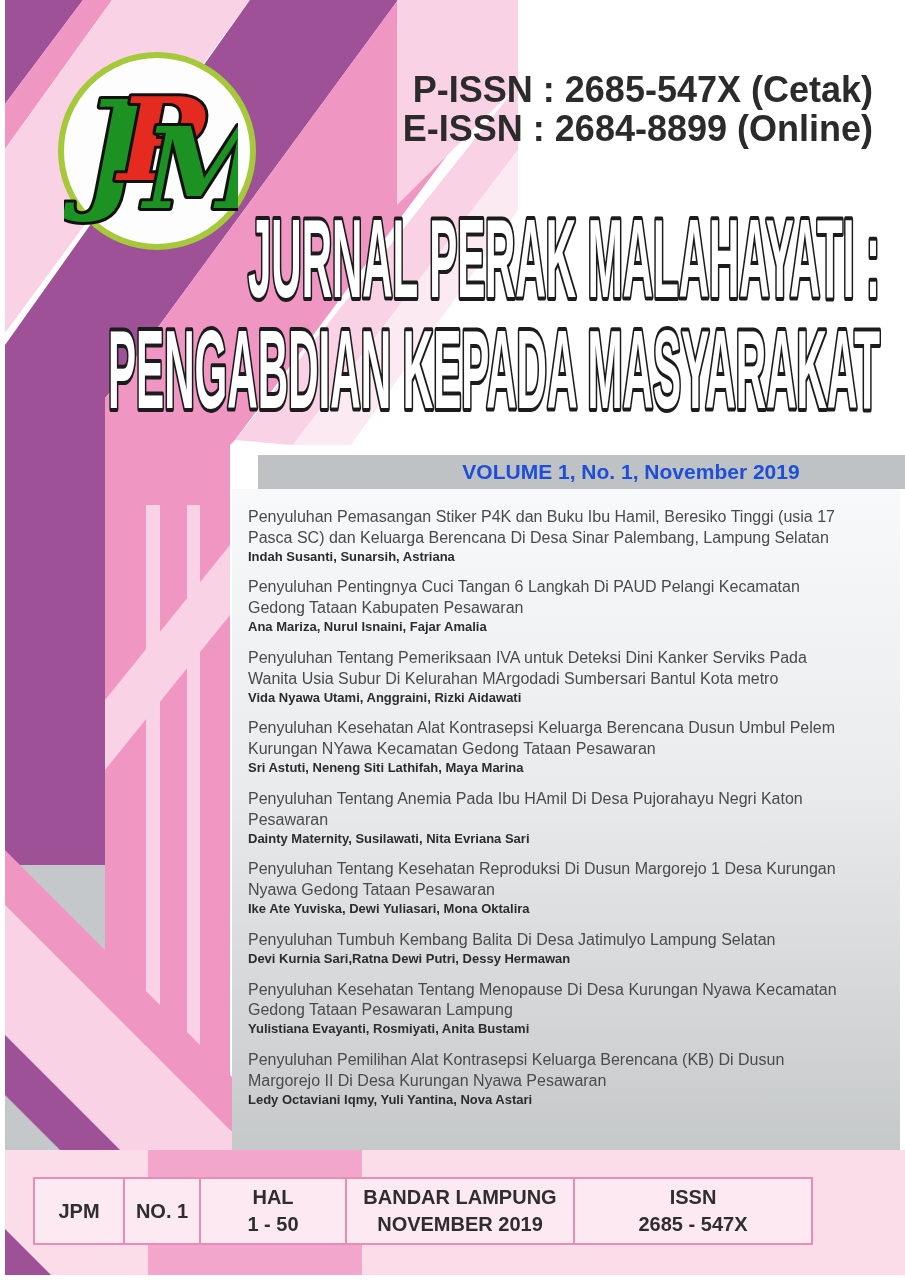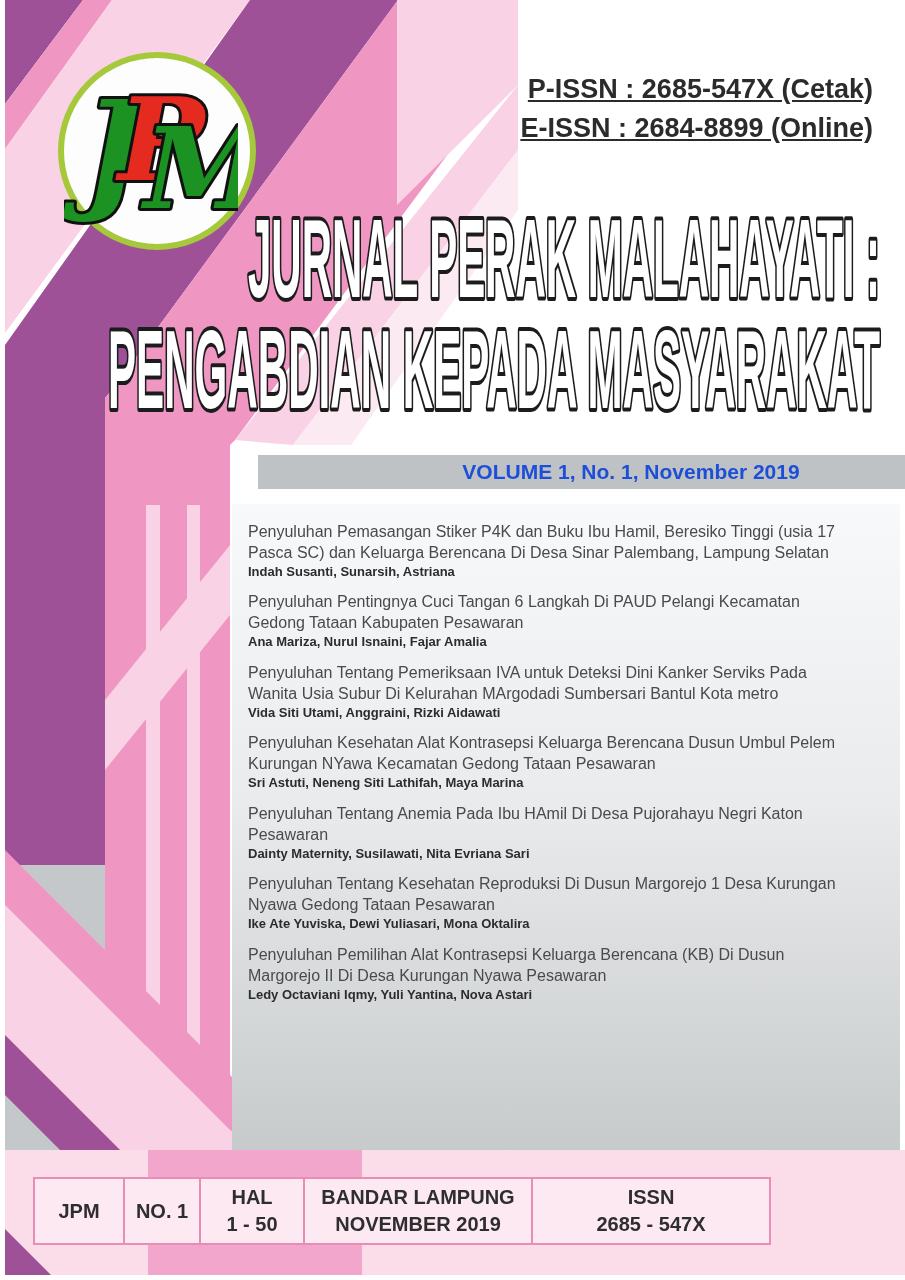--- a/index.html
+++ b/index.html
@@ -9,37 +9,37 @@
   }
   #artwork{position:absolute;left:0;top:0;z-index:0;}
   
   #logo{
     position:absolute;left:58px;top:52px;width:186px;height:186px;z-index:5;
     background:#fdfdfd;border:6px solid #a6c83b;border-radius:50%;
   }
   
   #issn{
     position:absolute;top:70px;right:32px;z-index:5;text-align:right;
-    font-weight:bold;font-size:27px;line-height:39px;color:#2b2b2b;letter-spacing:0px;text-decoration:underline;
+    font-weight:bold;font-size:36px;line-height:39px;color:#2b2b2b;letter-spacing:0px;
   }
   
   #title-svg{position:absolute;left:0;top:185px;z-index:4;}
   #title-svg text{
     font-family:"Liberation Sans",sans-serif;font-weight:bold;
     fill:#ffffff;stroke:#1c1c1c;stroke-width:8px;paint-order:stroke;stroke-linejoin:round;
   }
   
   #volume-bar{
     position:absolute;left:258px;top:455px;width:746px;height:34px;z-index:4;
     background:#bfc2c4;display:flex;align-items:center;justify-content:center;
     font-weight:bold;font-size:21px;color:#1d4ed8;
   }
   
   #panel{
-    position:absolute;left:232px;top:504px;width:668px;height:661px;z-index:3;
+    position:absolute;left:232px;top:489px;width:668px;height:661px;z-index:3;
     background:linear-gradient(180deg,#f8f9fa 0%,#e9ebec 45%,#c6c9ca 100%);
     box-sizing:border-box;padding:18px 42px 0 16px;overflow:hidden;
   }
   .article{margin-bottom:12px;}
   .article .a-title{font-size:16px;line-height:1.3;color:#4a4a4c;}
   .article .a-authors{font-size:13px;line-height:1.3;color:#2c2c2e;font-weight:bold;}
   
   #footer{
     position:absolute;left:5px;top:1150px;width:895px;height:125px;z-index:6;
     background:#fbdce9;
@@ -113,54 +113,62 @@
         <div class="article">
           <div class="a-title">Penyuluhan Pemasangan Stiker P4K dan Buku Ibu Hamil, Beresiko Tinggi (usia 17 Pasca SC) dan Keluarga Berencana Di Desa Sinar Palembang, Lampung Selatan</div>
           <div class="a-authors">Indah Susanti, Sunarsih, Astriana</div>
         </div>
         <div class="article">
           <div class="a-title">Penyuluhan Pentingnya Cuci Tangan 6 Langkah Di PAUD Pelangi Kecamatan Gedong Tataan Kabupaten Pesawaran</div>
           <div class="a-authors">Ana Mariza, Nurul Isnaini, Fajar Amalia</div>
         </div>
         <div class="article">
           <div class="a-title">Penyuluhan Tentang Pemeriksaan IVA untuk Deteksi Dini Kanker Serviks Pada Wanita Usia Subur Di Kelurahan MArgodadi Sumbersari Bantul Kota metro</div>
-          <div class="a-authors">Vida Siti Utami, Anggraini, Rizki Aidawati</div>
+          <div class="a-authors">Vida Nyawa Utami, Anggraini, Rizki Aidawati</div>
         </div>
         <div class="article">
           <div class="a-title">Penyuluhan Kesehatan Alat Kontrasepsi Keluarga Berencana Dusun Umbul Pelem Kurungan NYawa Kecamatan Gedong Tataan Pesawaran</div>
           <div class="a-authors">Sri Astuti, Neneng Siti Lathifah, Maya Marina</div>
         </div>
         <div class="article">
           <div class="a-title">Penyuluhan  Tentang Anemia Pada Ibu HAmil Di Desa Pujorahayu Negri Katon Pesawaran</div>
           <div class="a-authors">Dainty Maternity,  Susilawati, Nita Evriana Sari</div>
         </div>
         <div class="article">
           <div class="a-title">Penyuluhan Tentang Kesehatan Reproduksi Di Dusun Margorejo 1 Desa Kurungan Nyawa Gedong Tataan Pesawaran</div>
           <div class="a-authors">Ike Ate Yuviska, Dewi Yuliasari, Mona Oktalira</div>
+        </div>
+        <div class="article">
+          <div class="a-title">Penyuluhan Tumbuh Kembang Balita Di Desa Jatimulyo Lampung Selatan</div>
+          <div class="a-authors">Devi Kurnia Sari,Ratna Dewi Putri, Dessy Hermawan</div>
+        </div>
+        <div class="article">
+          <div class="a-title">Penyuluhan Kesehatan Tentang Menopause Di Desa Kurungan Nyawa Kecamatan Gedong Tataan Pesawaran Lampung</div>
+          <div class="a-authors">Yulistiana Evayanti, Rosmiyati, Anita Bustami</div>
         </div>
         <div class="article">
           <div class="a-title">Penyuluhan Pemilihan Alat Kontrasepsi Keluarga Berencana (KB) Di Dusun Margorejo II Di Desa Kurungan Nyawa Pesawaran</div>
           <div class="a-authors">Ledy Octaviani  Iqmy, Yuli Yantina, Nova Astari</div>
         </div>
       </div>
   </div>
 
   <div id="footer">
     <div id="footer-tab"></div>
     <div id="footer-corner"></div>
     <div id="footer-table">
       <div class="f-cell" style="width:92px">
         <span>JPM</span>
         <span></span>
       </div>
       <div class="f-cell" style="width:78px">
         <span>NO. 1</span>
         <span></span>
       </div>
-      <div class="f-cell" style="width:106px">
+      <div class="f-cell" style="width:148px">
         <span>HAL</span>
         <span>1 - 50</span>
       </div>
       <div class="f-cell" style="width:230px">
         <span>BANDAR LAMPUNG</span>
         <span>NOVEMBER 2019</span>
       </div>
       <div class="f-cell" style="width:240px">
         <span>ISSN</span>
         <span>2685 - 547X</span>

